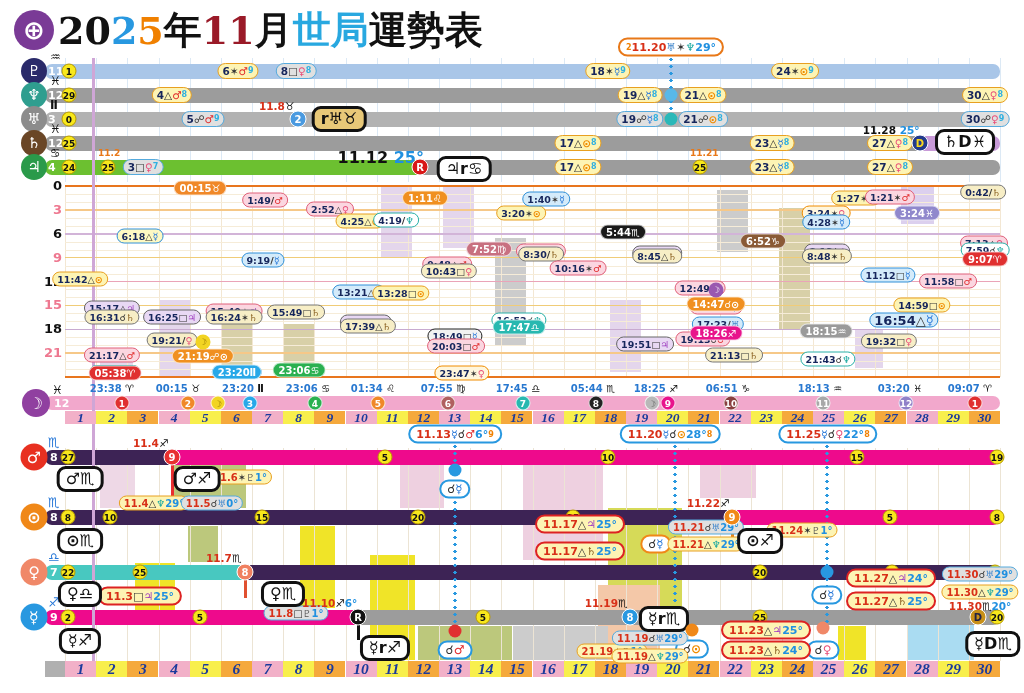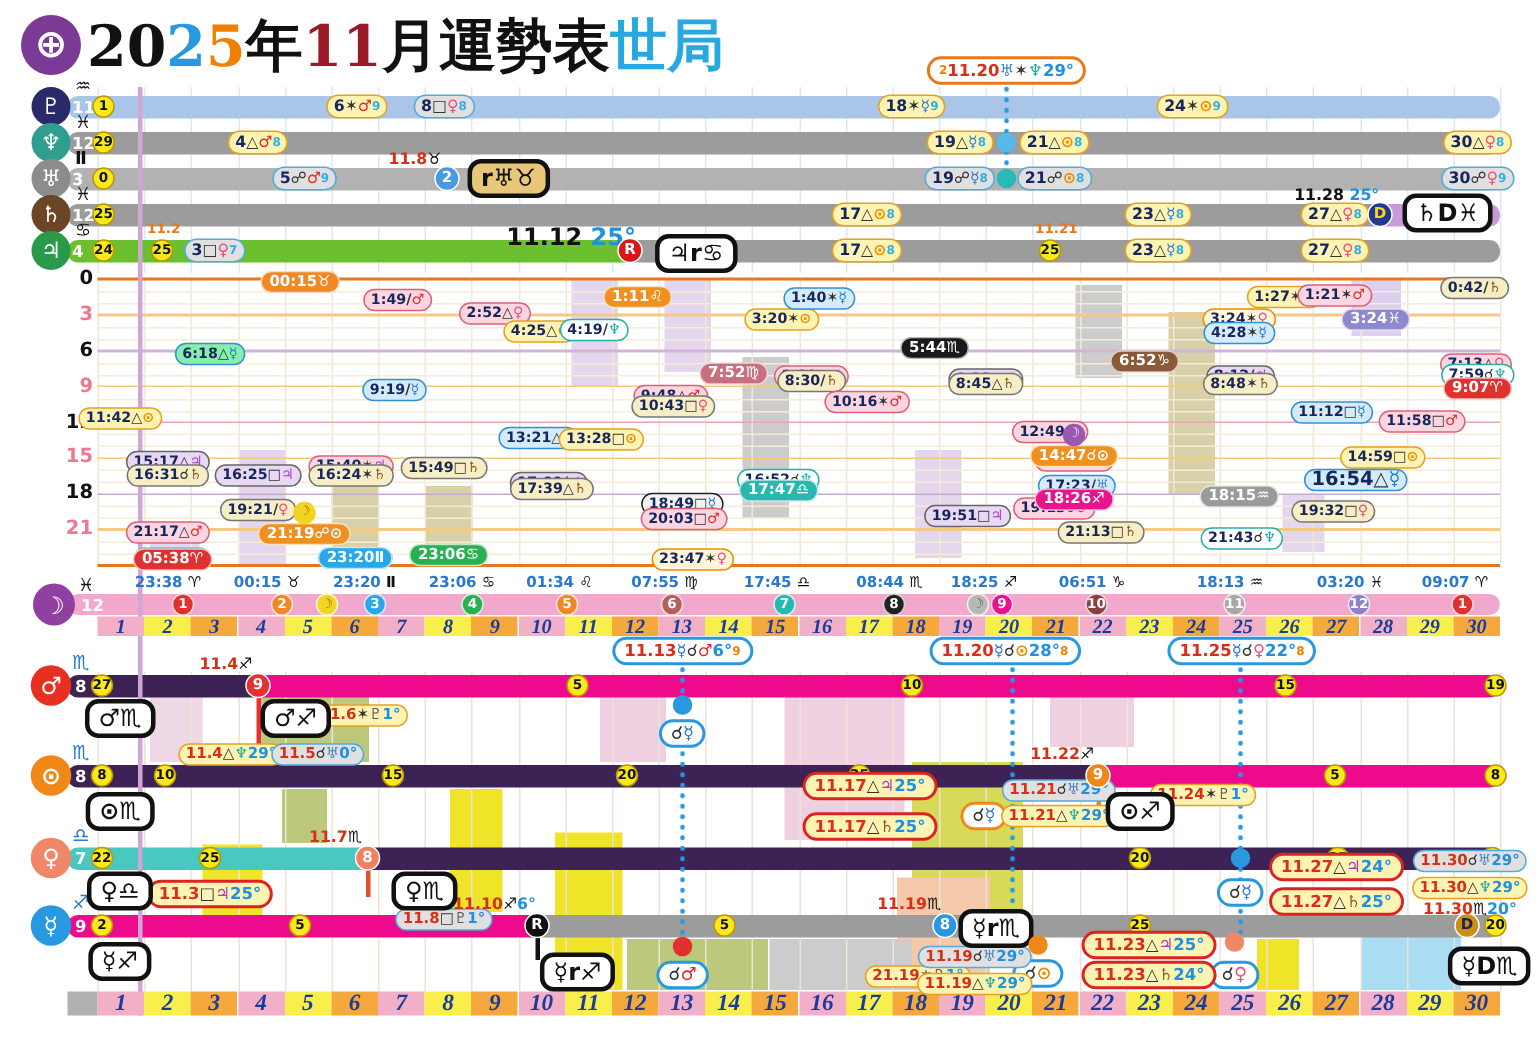--- a/index.html
+++ b/index.html
@@ -34,22 +34,22 @@
 
 <div id="stage">
     <div class="hdr" style="left: 14px; top: 6px; height: 48px; display: flex; align-items: center; position: absolute;">
       <div class="ic" style="position: relative; transform: none; width: 40px; height: 40px; background: rgb(122, 58, 150); font-size: 26px; margin-right: 4px;">⊕</div>
       <span style="font-family: &quot;DejaVu Serif&quot;, &quot;Liberation Serif&quot;, serif; font-weight: bold; font-size: 38px; color: rgb(17, 17, 17);">20</span>
       <span style="font-family: &quot;DejaVu Serif&quot;, &quot;Liberation Serif&quot;, serif; font-weight: bold; font-size: 38px; color: rgb(40, 152, 224);">2</span>
       <span style="font-family: &quot;DejaVu Serif&quot;, &quot;Liberation Serif&quot;, serif; font-weight: bold; font-size: 38px; color: rgb(240, 128, 0);">5</span>
       <span style="font-family: &quot;DejaVu Serif&quot;, &quot;Liberation Serif&quot;, serif; font-weight: bold; font-size: 38px; color: rgb(17, 17, 17);">年</span>
       <span style="font-family: &quot;DejaVu Serif&quot;, &quot;Liberation Serif&quot;, serif; font-weight: bold; font-size: 38px; color: rgb(154, 26, 40);">11</span>
       <span style="font-family: &quot;DejaVu Serif&quot;, &quot;Liberation Serif&quot;, serif; font-weight: bold; font-size: 38px; color: rgb(17, 17, 17);">月</span>
+      <span style="font-family: &quot;DejaVu Serif&quot;, &quot;Liberation Serif&quot;, serif; font-weight: bold; font-size: 38px; color: rgb(40, 168, 224);">世局</span>
       <span style="font-family: &quot;DejaVu Serif&quot;, &quot;Liberation Serif&quot;, serif; font-weight: bold; font-size: 38px; color: rgb(17, 17, 17);">運勢表</span>
-      <span style="font-family: &quot;DejaVu Serif&quot;, &quot;Liberation Serif&quot;, serif; font-weight: bold; font-size: 38px; color: rgb(40, 168, 224);">世局</span>
     </div>
     <div style="left: 100px; top: 352px; width: 33px; height: 25px; background: rgb(228, 214, 236); z-index: 1;"></div>
     <div style="left: 159px; top: 300px; width: 31px; height: 77px; background: rgb(228, 214, 236); z-index: 1;"></div>
     <div style="left: 221px; top: 320px; width: 31px; height: 57px; background: rgb(216, 208, 168); z-index: 1;"></div>
     <div style="left: 284px; top: 324px; width: 31px; height: 53px; background: rgb(216, 208, 168); z-index: 1;"></div>
     <div style="left: 381px; top: 186px; width: 31px; height: 72px; background: rgb(228, 214, 236); z-index: 1;"></div>
     <div style="left: 443px; top: 186px; width: 31px; height: 62px; background: rgb(228, 214, 236); z-index: 1;"></div>
     <div style="left: 495px; top: 238px; width: 31px; height: 107px; background: rgb(204, 204, 204); z-index: 1;"></div>
     <div style="left: 610px; top: 300px; width: 31px; height: 72px; background: rgb(228, 214, 236); z-index: 1;"></div>
     <div style="left: 717px; top: 190px; width: 31px; height: 62px; background: rgb(204, 204, 204); z-index: 1;"></div>
@@ -259,21 +259,21 @@
     <div class="pill pt" style="left: 578px; top: 167px; background: rgb(253, 244, 180); border-color: rgb(232, 160, 32); z-index: 7;"><b style="color:#16265c">1</b><b style="color:#16265c">7</b><b style="color:#333">△</b><b style="color:#f08c00">⊙</b><span class="sup" style="color:#30b0e0">8</span></div>
     <div class="pill pt" style="left: 772px; top: 167px; background: rgb(253, 244, 180); border-color: rgb(232, 160, 32); z-index: 7;"><b style="color:#16265c">2</b><b style="color:#16265c">3</b><b style="color:#333">△</b><b style="color:#2878d8">☿</b><span class="sup" style="color:#30b0e0">8</span></div>
     <div class="pill pt" style="left: 890px; top: 167px; background: rgb(253, 244, 180); border-color: rgb(232, 160, 32); z-index: 7;"><b style="color:#16265c">2</b><b style="color:#16265c">7</b><b style="color:#333">△</b><b style="color:#e8507a">♀</b><span class="sup" style="color:#30b0e0">8</span></div>
     <div class="dotted" style="left: 671px; top: 56px; height: 70px;"></div>
     <div class="pill rr" style="left: 671px; top: 47px; background: rgb(255, 255, 255); border-color: rgb(232, 120, 24);"><span class="sup" style="color:#f08000">2</span><b style="color:#d83018">11.20</b><b style="color:#4488cc">♅</b><b style="color:#333">✶</b><b style="color:#18a8a0">♆</b><b style="color:#2090e0">29°</b></div>
     <div class="pill" style="left: 80px; top: 279.113px; background: rgb(253, 244, 180); border-color: rgb(232, 160, 32); z-index: 6; font-size: 9.5px;"><b style="color:#16265c">1</b><b style="color:#16265c">1</b><b style="color:#16265c">:</b><b style="color:#16265c">4</b><b style="color:#16265c">2</b><b style="color:#333">△</b><b style="color:#f08c00">⊙</b></div>
     <div class="pill" style="left: 112px; top: 307.63px; background: rgb(232, 216, 244); border-color: rgb(102, 102, 102); z-index: 6; font-size: 9.5px;"><b style="color:#16265c">1</b><b style="color:#16265c">5</b><b style="color:#16265c">:</b><b style="color:#16265c">1</b><b style="color:#16265c">7</b><b style="color:#333">△</b><b style="color:#a040c0">♃</b></div>
     <div class="pill" style="left: 112px; top: 317.445px; background: rgb(247, 238, 198); border-color: rgb(119, 119, 119); z-index: 6; font-size: 9.5px;"><b style="color:#16265c">1</b><b style="color:#16265c">6</b><b style="color:#16265c">:</b><b style="color:#16265c">3</b><b style="color:#16265c">1</b><b style="color:#333">☌</b><b style="color:#8a6020">♄</b></div>
     <div class="pill" style="left: 112px; top: 355.38px; background: rgb(251, 214, 224); border-color: rgb(224, 96, 122); z-index: 6; font-size: 9.5px;"><b style="color:#16265c">2</b><b style="color:#16265c">1</b><b style="color:#16265c">:</b><b style="color:#16265c">1</b><b style="color:#16265c">7</b><b style="color:#333">△</b><b style="color:#e02828">♂</b></div>
     <div class="pill sm" style="left: 115px; top: 370.899px; background: rgb(255, 255, 255); border-color: rgb(40, 176, 168); z-index: 6; font-size: 8.5px; line-height: 10px;"><b style="color:#16265c">2</b><b style="color:#16265c">3</b><b style="color:#16265c">:</b><b style="color:#16265c">1</b><b style="color:#16265c">4</b><b style="color:#333">☌</b><b style="color:#18a8a0">♆</b></div>
-    <div class="pill" style="left: 140px; top: 236.137px; background: #86efac; border-color: rgb(48, 144, 216); z-index: 6; font-size: 9.5px;"><b style="color:#16265c">6</b><b style="color:#16265c">:</b><b style="color:#16265c">1</b><b style="color:#16265c">8</b><b style="color:#333">△</b><b style="color:#2878d8">☿</b></div>
+    <div class="pill" style="left: 140px; top: 236.137px; background: #fef9c3; border-color: rgb(48, 144, 216); z-index: 6; font-size: 9.5px;"><b style="color:#16265c">6</b><b style="color:#16265c">:</b><b style="color:#16265c">1</b><b style="color:#16265c">8</b><b style="color:#333">△</b><b style="color:#2878d8">☿</b></div>
     <div class="pill" style="left: 172px; top: 316.649px; background: rgb(232, 216, 244); border-color: rgb(102, 102, 102); z-index: 6; font-size: 9.5px;"><b style="color:#16265c">1</b><b style="color:#16265c">6</b><b style="color:#16265c">:</b><b style="color:#16265c">2</b><b style="color:#16265c">5</b><b style="color:#333">□</b><b style="color:#a040c0">♃</b></div>
     <div class="pill" style="left: 172px; top: 339.994px; background: rgb(247, 238, 198); border-color: rgb(119, 119, 119); z-index: 6; font-size: 9.5px;"><b style="color:#16265c">1</b><b style="color:#16265c">9</b><b style="color:#16265c">:</b><b style="color:#16265c">2</b><b style="color:#16265c">1</b><b style="color:#333">/</b><b style="color:#e8507a">♀</b></div>
     <div class="pill" style="left: 265px; top: 200.458px; background: rgb(251, 214, 224); border-color: rgb(224, 96, 122); z-index: 6; font-size: 9.5px;"><b style="color:#16265c">1</b><b style="color:#16265c">:</b><b style="color:#16265c">4</b><b style="color:#16265c">9</b><b style="color:#333">/</b><b style="color:#e02828">♂</b></div>
     <div class="pill" style="left: 263px; top: 260.145px; background: rgb(212, 235, 250); border-color: rgb(48, 144, 216); z-index: 6; font-size: 9.5px;"><b style="color:#16265c">9</b><b style="color:#16265c">:</b><b style="color:#16265c">1</b><b style="color:#16265c">9</b><b style="color:#333">/</b><b style="color:#2878d8">☿</b></div>
     <div class="pill" style="left: 234px; top: 310.681px; background: rgb(251, 214, 224); border-color: rgb(224, 96, 122); z-index: 6; font-size: 9.5px;"><b style="color:#16265c">1</b><b style="color:#16265c">5</b><b style="color:#16265c">:</b><b style="color:#16265c">4</b><b style="color:#16265c">0</b><b style="color:#333">✶</b><b style="color:#a040c0">♃</b></div>
     <div class="pill" style="left: 234px; top: 316.517px; background: rgb(247, 238, 198); border-color: rgb(119, 119, 119); z-index: 6; font-size: 9.5px;"><b style="color:#16265c">1</b><b style="color:#16265c">6</b><b style="color:#16265c">:</b><b style="color:#16265c">2</b><b style="color:#16265c">4</b><b style="color:#333">✶</b><b style="color:#8a6020">♄</b></div>
     <div class="pill" style="left: 296px; top: 311.874px; background: rgb(247, 238, 198); border-color: rgb(119, 119, 119); z-index: 6; font-size: 9.5px;"><b style="color:#16265c">1</b><b style="color:#16265c">5</b><b style="color:#16265c">:</b><b style="color:#16265c">4</b><b style="color:#16265c">9</b><b style="color:#333">□</b><b style="color:#8a6020">♄</b></div>
     <div class="pill" style="left: 330px; top: 208.814px; background: rgb(251, 214, 224); border-color: rgb(224, 96, 122); z-index: 6; font-size: 9.5px;"><b style="color:#16265c">2</b><b style="color:#16265c">:</b><b style="color:#16265c">5</b><b style="color:#16265c">2</b><b style="color:#333">△</b><b style="color:#e8507a">♀</b></div>
     <div class="pill" style="left: 360px; top: 221.149px; background: rgb(253, 244, 180); border-color: rgb(232, 160, 32); z-index: 6; font-size: 9.5px;"><b style="color:#16265c">4</b><b style="color:#16265c">:</b><b style="color:#16265c">2</b><b style="color:#16265c">5</b><b style="color:#333">△</b><b style="color:#f08c00">⊙</b></div>
     <div class="pill" style="left: 396px; top: 220.353px; background: rgb(255, 255, 255); border-color: rgb(40, 176, 168); z-index: 6; font-size: 9.5px;"><b style="color:#16265c">4</b><b style="color:#16265c">:</b><b style="color:#16265c">1</b><b style="color:#16265c">9</b><b style="color:#333">/</b><b style="color:#18a8a0">♆</b></div>
@@ -337,21 +337,21 @@
     <div class="ic" style="left: 36px; top: 403px; width: 28px; height: 28px; background: rgb(144, 64, 160); font-size: 16px;">☽</div>
     <div class="lbl" style="left: 52px; top: 383px; font-size: 12px; font-weight: bold; color: rgb(17, 17, 17); z-index: 5;">♓</div>
     <div class="lbl" style="left: 54px; top: 397px; color: rgb(255, 255, 255); font-weight: bold; font-size: 11px; z-index: 5;">12</div>
     <div class="lbl" style="left: 112px; top: 383px; font-size: 10px; z-index: 5; transform: translateX(-50%);"><b style="color:#2878d0">23:38</b> <b style="color:#111">♈</b></div>
     <div class="lbl" style="left: 178px; top: 383px; font-size: 10px; z-index: 5; transform: translateX(-50%);"><b style="color:#2878d0">00:15</b> <b style="color:#111">♉</b></div>
     <div class="lbl" style="left: 243px; top: 383px; font-size: 10px; z-index: 5; transform: translateX(-50%);"><b style="color:#2878d0">23:20</b> <b style="color:#111">Ⅱ</b></div>
     <div class="lbl" style="left: 308px; top: 383px; font-size: 10px; z-index: 5; transform: translateX(-50%);"><b style="color:#2878d0">23:06</b> <b style="color:#111">♋</b></div>
     <div class="lbl" style="left: 373px; top: 383px; font-size: 10px; z-index: 5; transform: translateX(-50%);"><b style="color:#2878d0">01:34</b> <b style="color:#111">♌</b></div>
     <div class="lbl" style="left: 443px; top: 383px; font-size: 10px; z-index: 5; transform: translateX(-50%); text-align: center;"><b style="color:#2878d0">07:55</b> <b style="color:#111">♍</b></div>
     <div class="lbl" style="left: 518px; top: 383px; font-size: 10px; z-index: 5; transform: translateX(-50%);"><b style="color:#2878d0">17:45</b> <b style="color:#111">♎</b></div>
-    <div class="lbl" style="left: 593px; top: 383px; font-size: 10px; z-index: 5; transform: translateX(-50%);"><b style="color:#2878d0">08:44</b> <b style="color:#111">♏</b></div>
+    <div class="lbl" style="left: 593px; top: 383px; font-size: 10px; z-index: 5; transform: translateX(-50%);"><b style="color:#2878d0">05:44</b> <b style="color:#111">♏</b></div>
     <div class="lbl" style="left: 656px; top: 383px; font-size: 10px; z-index: 5; transform: translateX(-50%);"><b style="color:#2878d0">18:25</b> <b style="color:#111">♐</b></div>
     <div class="lbl" style="left: 728px; top: 383px; font-size: 10px; z-index: 5; transform: translateX(-50%);"><b style="color:#2878d0">06:51</b> <b style="color:#111">♑</b></div>
     <div class="lbl" style="left: 820px; top: 383px; font-size: 10px; z-index: 5; transform: translateX(-50%);"><b style="color:#2878d0">18:13</b> <b style="color:#111">♒</b></div>
     <div class="lbl" style="left: 900px; top: 383px; font-size: 10px; z-index: 5; transform: translateX(-50%);"><b style="color:#2878d0">03:20</b> <b style="color:#111">♓</b></div>
     <div class="lbl" style="left: 970px; top: 383px; font-size: 10px; z-index: 5; transform: translateX(-50%);"><b style="color:#2878d0">09:07</b> <b style="color:#111">♈</b></div>
     <div class="dot" style="left: 122px; top: 403px; width: 15px; height: 15px; background: rgb(224, 48, 48); color: rgb(255, 255, 255); font-size: 9px; display: flex; align-items: center; justify-content: center; font-weight: bold; z-index: 6; border: 1px solid rgba(255, 255, 255, 0.8);">1</div>
     <div class="dot" style="left: 188px; top: 403px; width: 15px; height: 15px; background: rgb(240, 136, 40); color: rgb(255, 255, 255); font-size: 9px; display: flex; align-items: center; justify-content: center; font-weight: bold; z-index: 6; border: 1px solid rgba(255, 255, 255, 0.8);">2</div>
     <div class="dot" style="left: 218px; top: 403px; width: 15px; height: 15px; background: rgb(242, 212, 34); color: rgb(138, 106, 0); font-size: 9px; display: flex; align-items: center; justify-content: center; font-weight: bold; z-index: 6; border: 1px solid rgba(255, 255, 255, 0.8);">☽</div>
     <div class="dot" style="left: 250px; top: 403px; width: 15px; height: 15px; background: rgb(40, 168, 232); color: rgb(255, 255, 255); font-size: 9px; display: flex; align-items: center; justify-content: center; font-weight: bold; z-index: 6; border: 1px solid rgba(255, 255, 255, 0.8);">3</div>
     <div class="dot" style="left: 315px; top: 403px; width: 15px; height: 15px; background: rgb(42, 176, 80); color: rgb(255, 255, 255); font-size: 9px; display: flex; align-items: center; justify-content: center; font-weight: bold; z-index: 6; border: 1px solid rgba(255, 255, 255, 0.8);">4</div>

